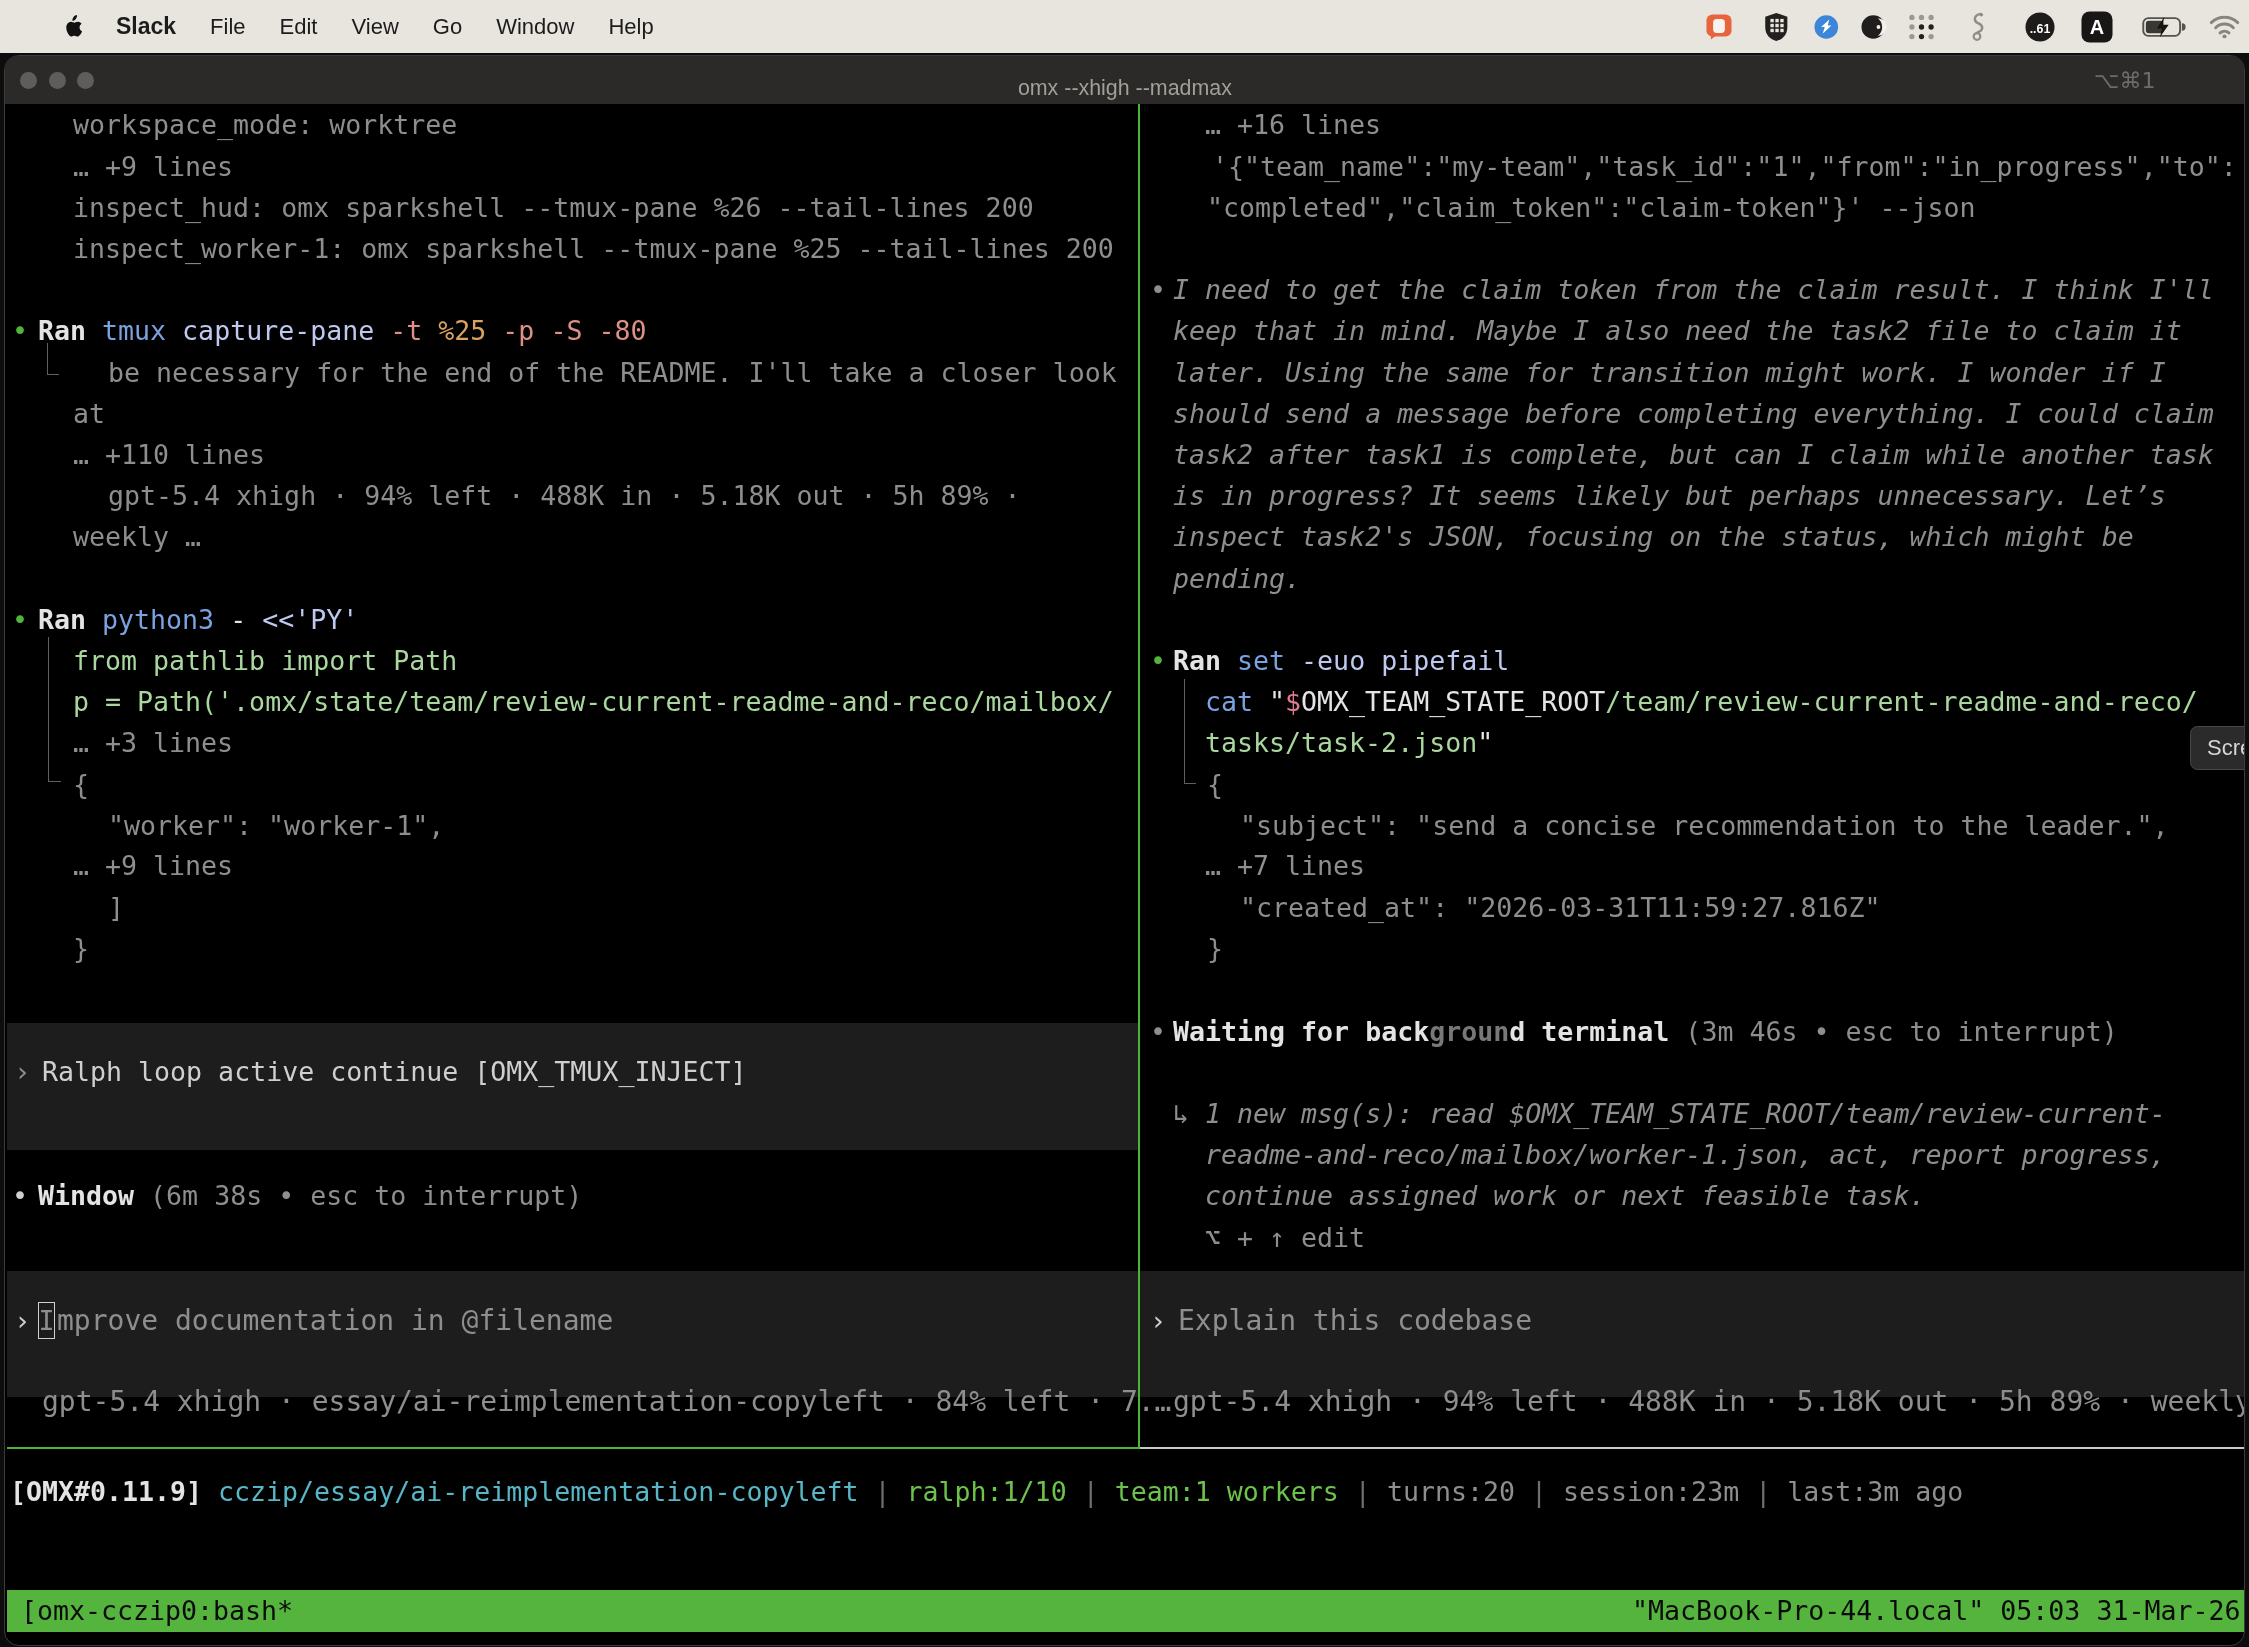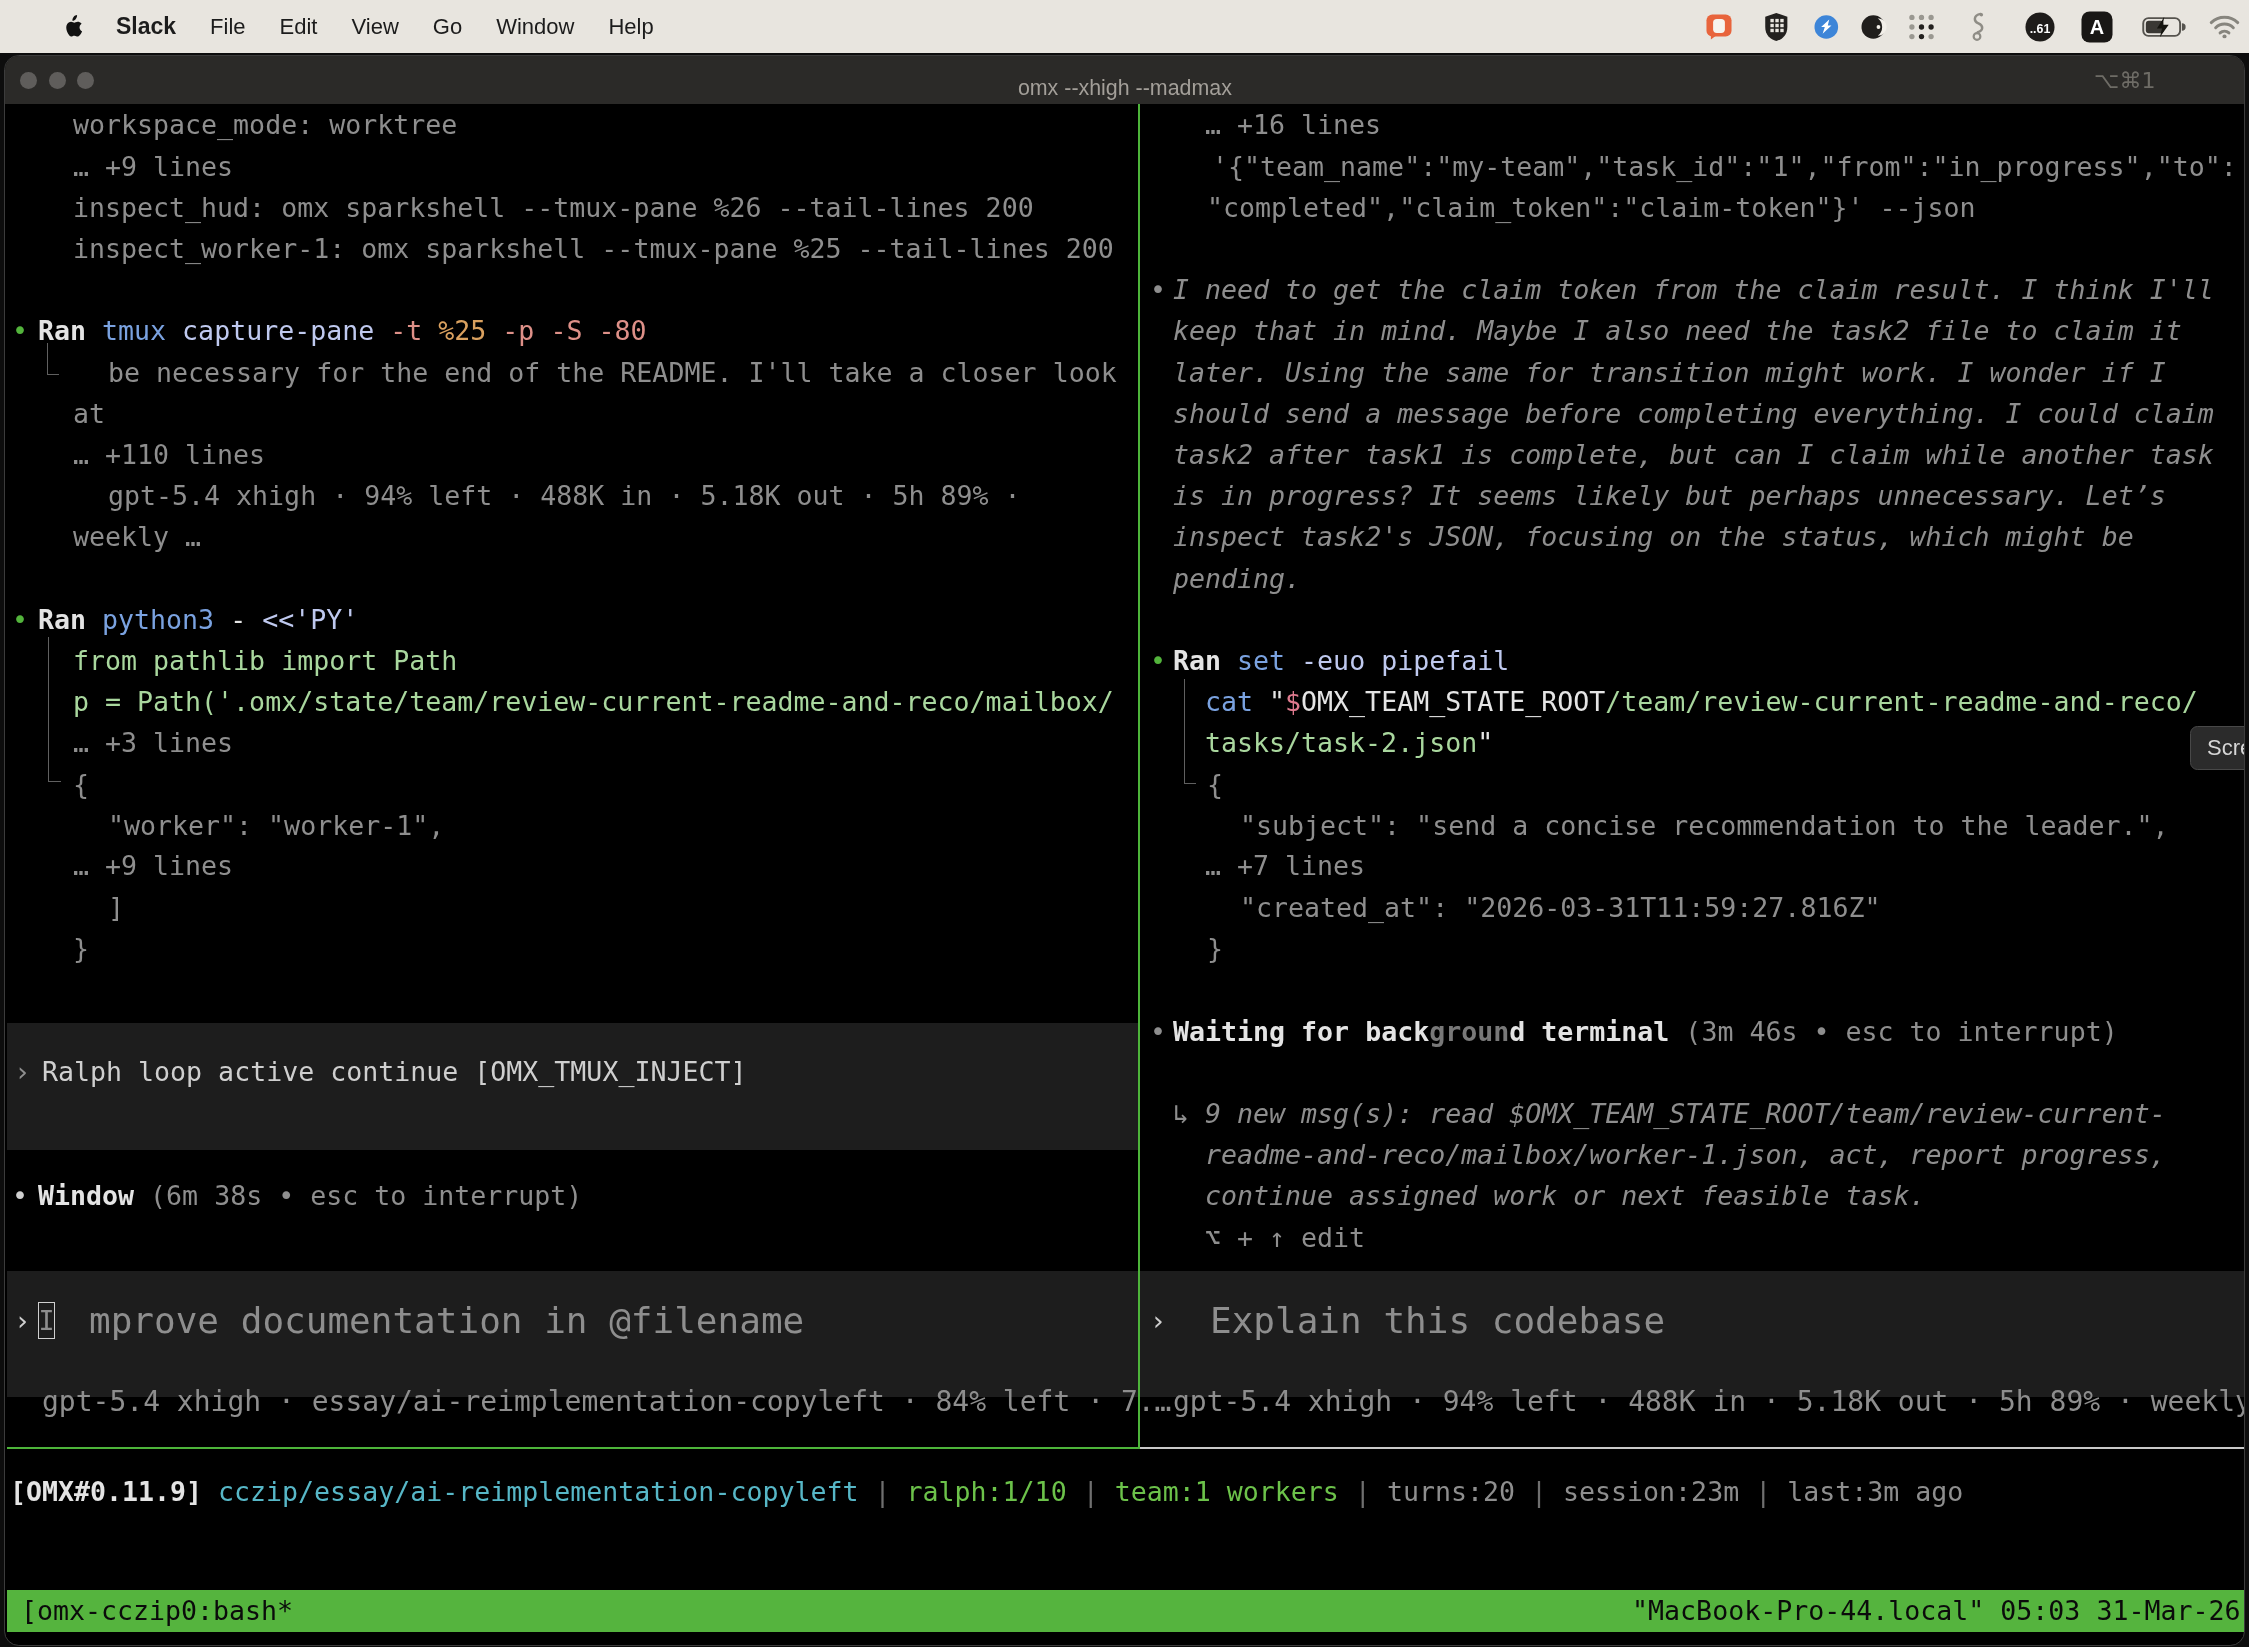--- a/index.html
+++ b/index.html
@@ -43,21 +43,21 @@
   .c-bg{color:var(--bulletGreen);} .c-dim{color:var(--dimtxt);font-weight:bold;}
   .c-it{color:var(--gray);font-style:italic;} .c-wg{color:var(--lightGray);}
   .c-teal{color:var(--omxTeal);} .c-lgrn{color:var(--omxGreen);} .c-sep{color:#6f6f6f;}
 
   .strip{position:absolute;background:var(--strip);}
   .connector{position:absolute;border-left:1.5px solid var(--connector);border-bottom:1.5px solid var(--connector);}
   .vborder{position:absolute;background:var(--dividerGreen);}
   .hborder-left{position:absolute;background:var(--dividerGreen);}
   .hborder-right{position:absolute;background:var(--borderLight);}
 
-  .input-line{position:absolute;height:41px;line-height:41px;font-size:36px;white-space:pre;color:var(--gray);margin-left:32px;}
+  .input-line{position:absolute;height:41px;line-height:41px;font-size:28px;white-space:pre;color:var(--gray);}
   .prompt-char{position:absolute;color:var(--lightGray);font-size:26.6px;line-height:41px;}
   .cursor-box{position:absolute;width:17px;height:37px;border:1.5px solid #cfcfcf;display:flex;
     align-items:center;justify-content:center;font-size:26.6px;color:var(--gray);}
 
   .status-line{position:absolute;height:41px;line-height:41px;font-size:28px;color:var(--gray);white-space:pre;}
 
   .tmuxbar{position:absolute;left:5.9px;top:1589px;width:2238px;height:42px;background:var(--tmuxGreen);
     color:#0b0b0b;font-size:26.6px;line-height:42px;display:flex;justify-content:space-between;white-space:pre;}
   .tmuxbar .tleft{padding-left:14px;}
   .tmuxbar .tright{padding-right:4.4px;}
@@ -213,21 +213,21 @@
         <div class="tl" style="left: 1172px; top: 639px;"><span class="c-b">Ran </span><span class="c-blu">set </span><span class="c-pale">-euo pipefail</span></div>
         <div class="tl" style="left: 1204px; top: 680px;"><span class="c-blu">cat </span><span class="c-w">"</span><span class="c-pnk">$</span><span class="c-w">OMX_TEAM_STATE_ROOT</span><span class="c-grn">/team/review-current-readme-and-reco/</span></div>
         <div class="tl" style="left: 1204px; top: 721px;"><span class="c-grn">tasks/task-2.json</span><span class="c-w">"</span></div>
         <div class="tl" style="left: 1206px; top: 763px;"><span class="c-g">{</span></div>
         <div class="tl" style="left: 1239px; top: 804px;"><span class="c-g">"subject": "send a concise recommendation to the leader.",</span></div>
         <div class="tl" style="left: 1204px; top: 844px;"><span class="c-g">… +7 lines</span></div>
         <div class="tl" style="left: 1239px; top: 886px;"><span class="c-g">"created_at": "2026-03-31T11:59:27.816Z"</span></div>
         <div class="tl" style="left: 1206px; top: 927px;"><span class="c-g">}</span></div>
         <div class="tl" style="left: 1149px; top: 1010px;"><span class="c-g">•</span></div>
         <div class="tl" style="left: 1172px; top: 1010px;"><span class="c-b">Waiting for back</span><span class="c-dim">groun</span><span class="c-b">d terminal</span><span class="c-g"> (3m 46s • esc to interrupt)</span></div>
-        <div class="tl" style="left: 1172px; top: 1092px;"><span class="c-it">↳ </span><span class="c-it">9 new msg(s): read $OMX_TEAM_STATE_ROOT/team/review-current-</span></div>
+        <div class="tl" style="left: 1172px; top: 1092px;"><span class="c-it">↳ </span><span class="c-it">1 new msg(s): read $OMX_TEAM_STATE_ROOT/team/review-current-</span></div>
         <div class="tl" style="left: 1204px; top: 1133px;"><span class="c-it">readme-and-reco/mailbox/worker-1.json, act, report progress,</span></div>
         <div class="tl" style="left: 1204px; top: 1174px;"><span class="c-it">continue assigned work or next feasible task.</span></div>
         <div class="tl" style="left: 1204px; top: 1216px;"><span class="c-g">⌥ + ↑ edit</span></div>
         <div class="connector" style="left: 46px; top: 342px; width: 11.8px; height: 32px;"></div>
         <div class="connector" style="left: 47px; top: 636px; width: 13.3px; height: 145px;"></div>
         <div class="connector" style="left: 1183px; top: 678px; width: 11.8px; height: 105px;"></div>
       </div>
 
     <span class="prompt-char" style="left:13.3px;top:1299px">›</span>
     <div class="cursor-box" style="left:37px;top:1301px">

